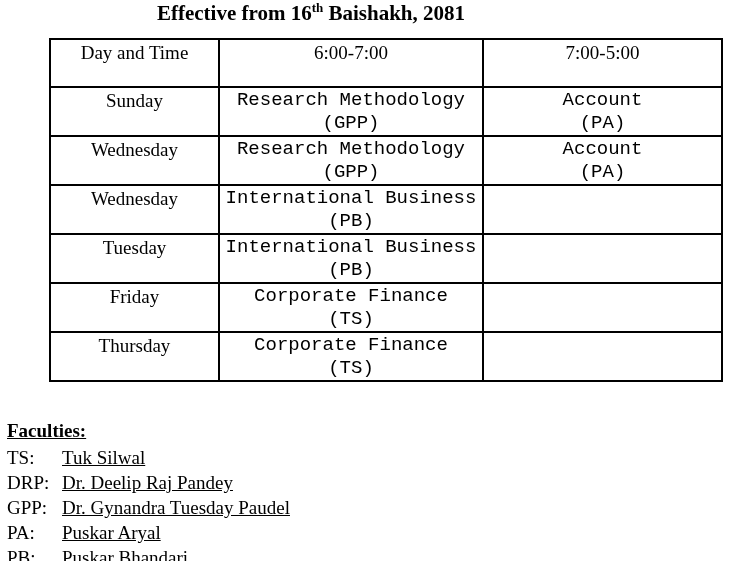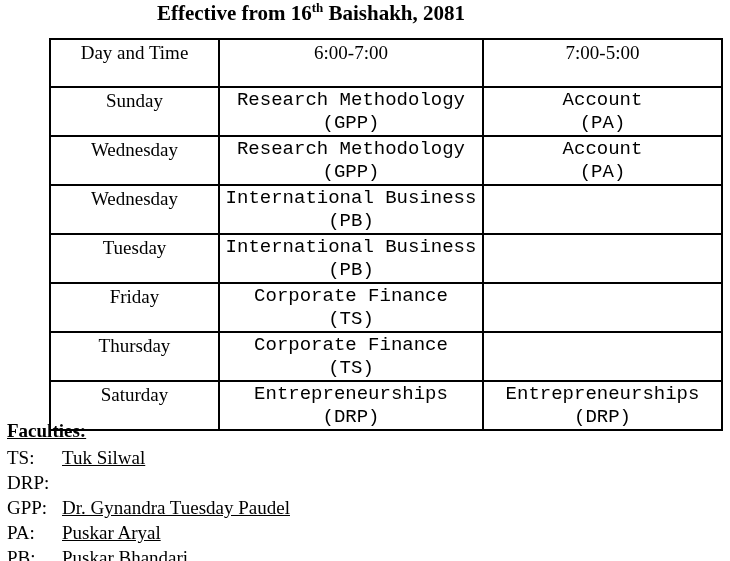--- a/index.html
+++ b/index.html
@@ -152,43 +152,33 @@
         <td>
           <span class="subject">Corporate Finance</span>
           <span class="code">(TS)</span>
         </td>
         <td>
           <span class="subject"></span>
           <span class="code"></span>
         </td>
       </tr>
 
-      <tr class="data-row">
-        <td>Saturday</td>
-        <td>
-          <span class="subject">Entrepreneurships</span>
-          <span class="code">(DRP)</span>
-        </td>
-        <td>
-          <span class="subject">Entrepreneurships</span>
-          <span class="code">(DRP)</span>
-        </td>
-      </tr>
     </tbody>
   </table>
 
   <div class="faculties">
     <div class="fac-heading">Faculties:</div>
 
     <div class="fac-row">
       <span class="fac-code">TS:</span>
       <span class="fac-name">Tuk Silwal</span>
     </div>
     <div class="fac-row">
       <span class="fac-code">DRP:</span>
+      <span class="fac-name">Dr. Deelip Raj Pandey</span>
     </div>
     <div class="fac-row">
       <span class="fac-code">GPP:</span>
       <span class="fac-name">Dr. Gynandra Tuesday Paudel</span>
     </div>
     <div class="fac-row">
       <span class="fac-code">PA:</span>
       <span class="fac-name">Puskar Aryal</span>
     </div>
     <div class="fac-row">

